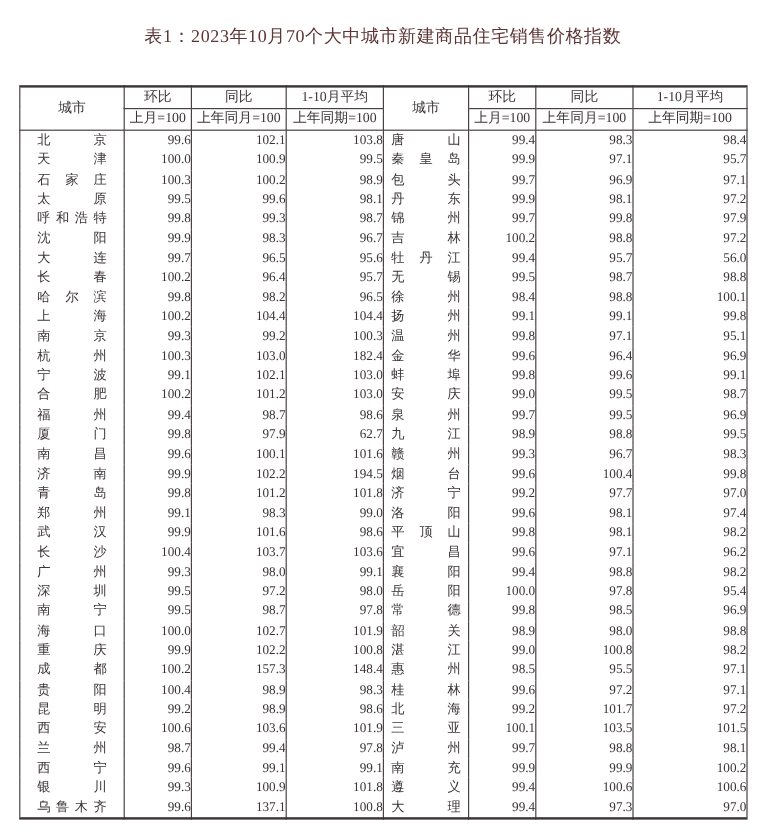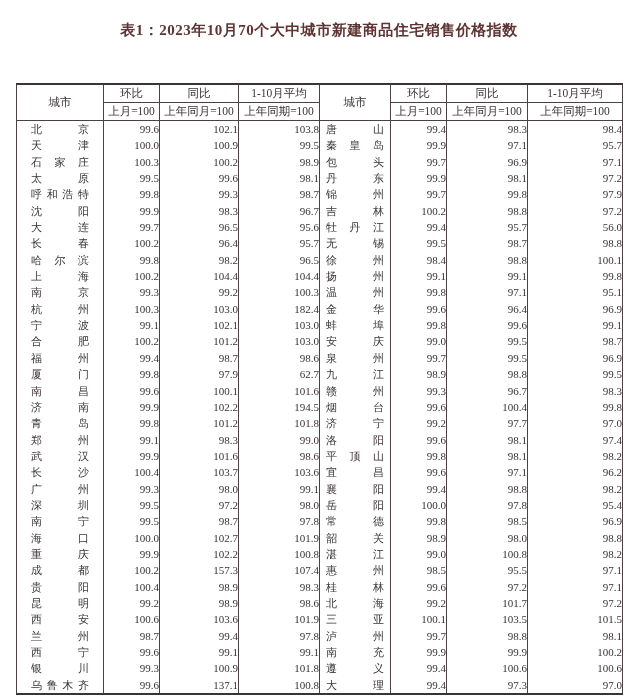--- a/index.html
+++ b/index.html
@@ -10,29 +10,28 @@
     height: 700px;
     font-family: "Liberation Serif", "DejavU Serif", serif;
     color: #3b3335;
     position: relative;
     overflow: hidden;
   }
   .page-title {
     padding-top: 21px;
     text-align: center;
     font-size: 15px;
-    font-weight: bold;
+    font-weight: normal;
     color: #5e3434;
     letter-spacing: 0.5px;
   }
   .table-wrap {
     position: absolute;
     left: 16px;
     top: 71px;
-    margin-top: 12px;
   }
   table.price-table {
     border-collapse: collapse;
     table-layout: fixed;
     width: 606px;
     border-top: 2.5px solid #3a3434;
     border-bottom: 2.5px solid #3a3434;
   }
   table.price-table th {
     border: 1px solid #4a4242;
@@ -487,21 +486,21 @@
           <td class="num-cell">99.0</td>
           <td class="num-cell">100.8</td>
           <td class="num-cell">98.2</td>
         </tr>
         <tr>
           <td class="city-cell">
             <span class="city-name">成都</span>
           </td>
           <td class="num-cell">100.2</td>
           <td class="num-cell">157.3</td>
-          <td class="num-cell">107.4</td>
+          <td class="num-cell">148.4</td>
           <td class="city-cell">
             <span class="city-name">惠州</span>
           </td>
           <td class="num-cell">98.5</td>
           <td class="num-cell">95.5</td>
           <td class="num-cell">97.1</td>
         </tr>
         <tr>
           <td class="city-cell">
             <span class="city-name">贵阳</span>

